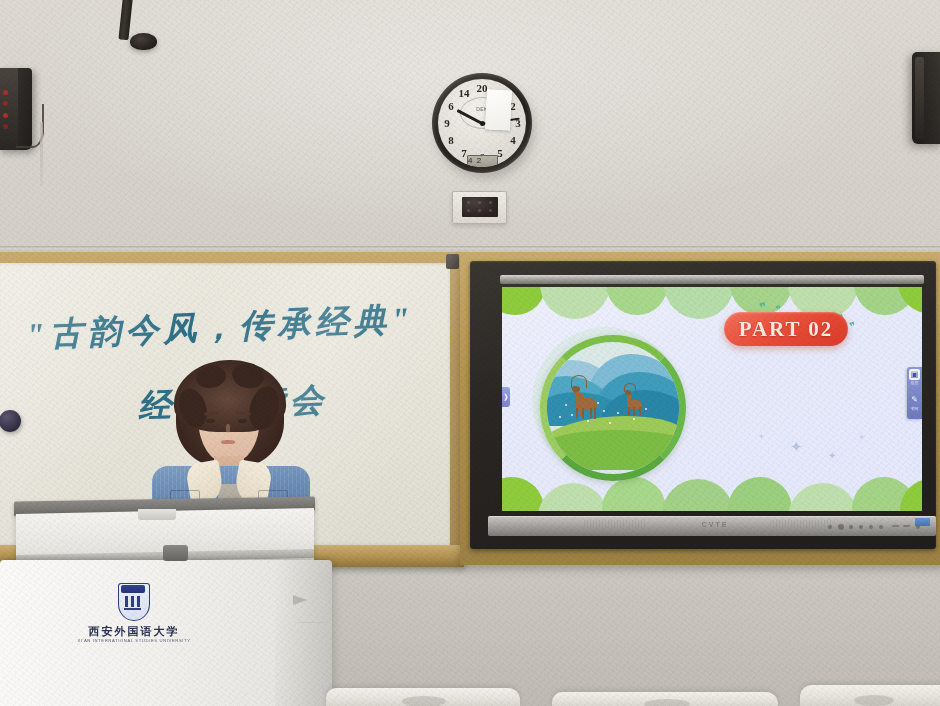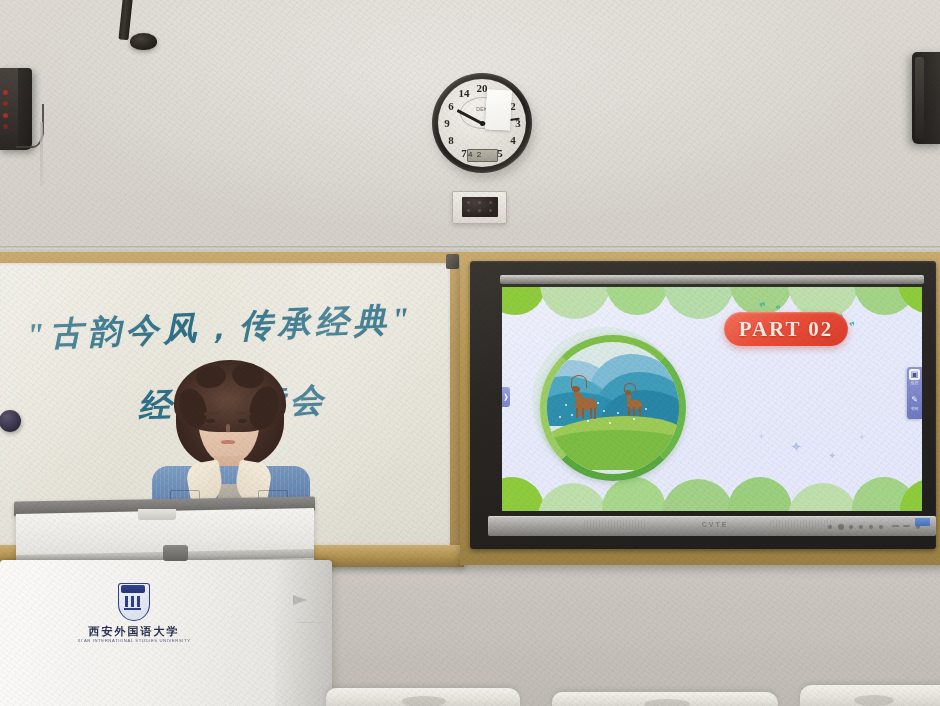--- a/index.html
+++ b/index.html
@@ -110,21 +110,21 @@
   }
   .clock-sub{
     position:absolute;left:22px;top:18px;width:44px;height:30px;border-radius:50%;
     border:1px solid rgba(110,105,96,.35);
   }
   .clock-brand{
     position:absolute;left:30px;top:27px;width:28px;text-align:center;
     font-size:5px;color:#6d685f;letter-spacing:.4px;
   }
   .clock-date{
-    position:absolute;left:29px;top:70px;width:29px;height:11px;
+    position:absolute;left:29px;top:76px;width:29px;height:11px;
     background:linear-gradient(180deg,#b9b5a9,#a09c91);
     border:1px solid #6b665d;border-radius:1px;
     font-family:"Liberation Sans",sans-serif;font-size:8px;color:#2c2a26;
     text-align:left;line-height:10px;letter-spacing:1px;
   }
   .clock-paper{
     position:absolute;left:54px;top:17px;width:25px;height:40px;
     background:linear-gradient(160deg,#fdfdfb,#efeeea);
     box-shadow:0 1px 3px rgba(0,0,0,.25);
     transform:rotate(3deg);z-index:7;

